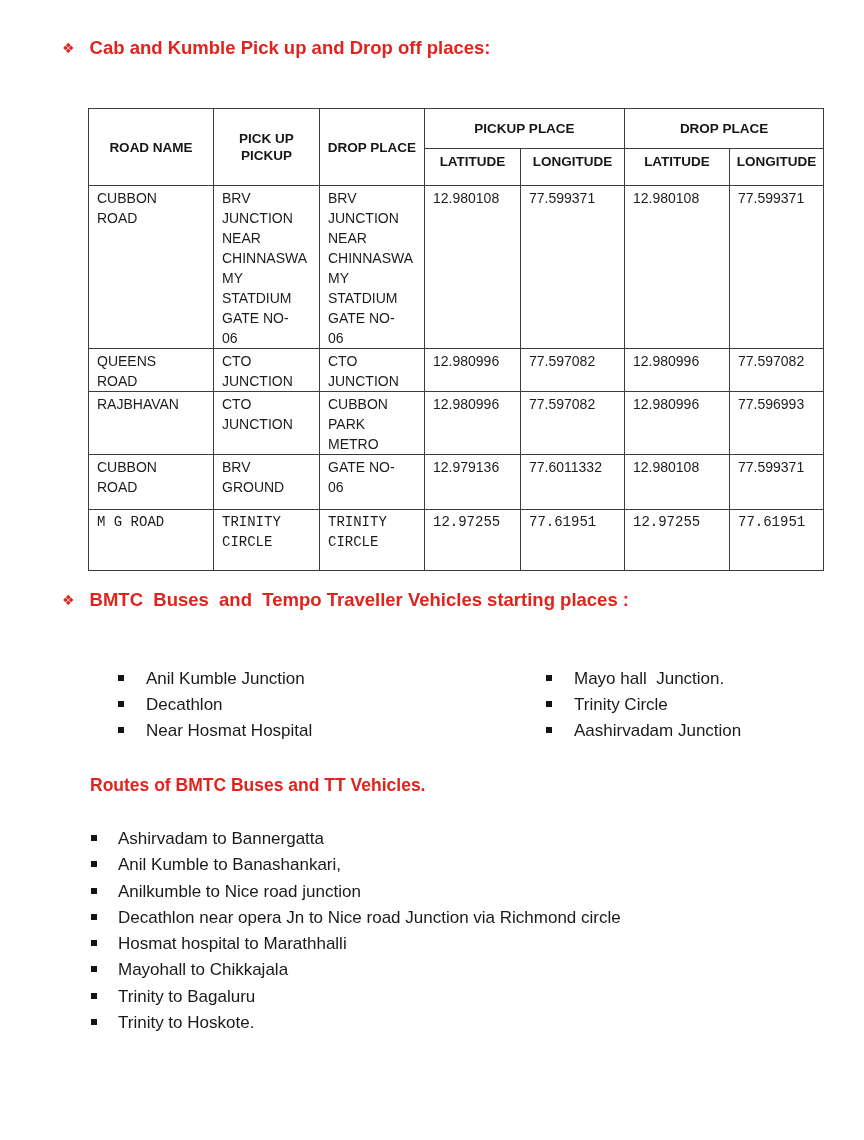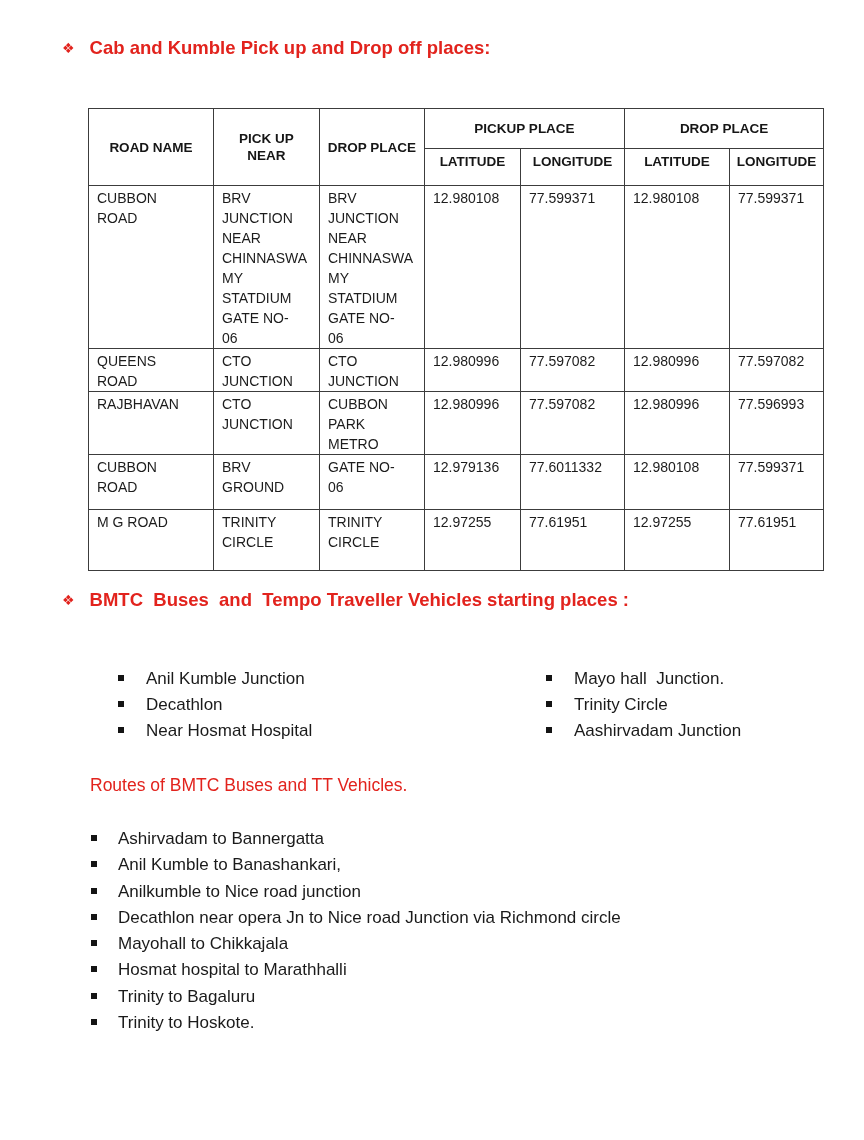--- a/index.html
+++ b/index.html
@@ -16,21 +16,21 @@
   .heading {
     position: absolute; display: flex; align-items: flex-start; gap: 15px;
     color: #e2231d; font-weight: bold; font-size: 18.5px; line-height: 22px;
   }
   .heading .marker { font-size: 14px; line-height: 22px; }
   .heading .txt { white-space: pre; }
   .h1 { left: 62px; top: 37px; }
   .h2 { left: 62px; top: 589px; }
   .h3 {
     position: absolute; left: 90px; top: 774px;
-    color: #e2231d; font-weight: normal; font-size: 17.5px; line-height: 22px;
+    color: #e2231d; font-weight: bold; font-size: 17.5px; line-height: 22px;
   }
 
   
   table.places {
     position: absolute; left: 88px; top: 108px; width: 735px;
     border-collapse: collapse; table-layout: fixed;
   }
   table.places th, table.places td { border: 1.5px solid #3c3c3c; }
   table.places th {
     font-size: 13.5px; font-weight: bold; text-align: center;
@@ -42,21 +42,21 @@
   tr.hr2 th { vertical-align: top; }
   table.places td {
     font-size: 14px; line-height: 20px; vertical-align: top;
     text-align: left; padding: 2px 18px 0 8px; color: #1c1c1c;
   }
   td.ml { white-space: pre-line; }
   tr.r1 { height: 157px; }
   tr.r2 { height: 40px; }
   tr.r3 { height: 61px; }
   tr.r4 { height: 55px; }
-  tr.r5 { height: 61px; }
+  tr.r5 { height: 61px; font-family: Liberation Mono, monospace; }
 
   
   .blist { position: absolute; }
   .bl-left  { left: 118px; top: 667px; }
   .bl-right { left: 546px; top: 667px; }
   .routes   { left: 91px;  top: 827px; text-align: right; }
   .bitem {
     display: flex; align-items: flex-start; gap: 22px;
     height: 26px; font-size: 17px; line-height: 24px; color: #1a1a1a;
   }
@@ -81,21 +81,21 @@
         <col style="width:105px">
       <col style="width:96px">
         <col style="width:104px">
         <col style="width:105px">
         <col style="width:94px">
     </colgroup>
     <tbody>
         <tr class="hr1">
       <th rowspan="2">ROAD NAME</th>
       <th rowspan="2" style="white-space:pre-line">PICK UP
-NEAR</th>
+PICKUP</th>
       <th rowspan="2">DROP PLACE</th>
       <th colspan="2">PICKUP PLACE</th>
       <th colspan="2">DROP PLACE</th>
     </tr>
     <tr class="hr2">
       <th>LATITUDE</th>
       <th>LONGITUDE</th>
       <th>LATITUDE</th>
       <th>LONGITUDE</th>
     </tr>
@@ -217,28 +217,28 @@
     <div class="bitem">
       <span class="sq"></span>
       <span class="btxt">Anilkumble to Nice road junction</span>
     </div>
     <div class="bitem">
       <span class="sq"></span>
       <span class="btxt">Decathlon near opera Jn to Nice road Junction via Richmond circle</span>
     </div>
     <div class="bitem">
       <span class="sq"></span>
+      <span class="btxt">Hosmat hospital to Marathhalli</span>
+    </div>
+    <div class="bitem">
+      <span class="sq"></span>
       <span class="btxt">Mayohall to Chikkajala</span>
     </div>
     <div class="bitem">
       <span class="sq"></span>
-      <span class="btxt">Hosmat hospital to Marathhalli</span>
-    </div>
-    <div class="bitem">
-      <span class="sq"></span>
       <span class="btxt">Trinity to Bagaluru</span>
     </div>
     <div class="bitem">
       <span class="sq"></span>
       <span class="btxt">Trinity to Hoskote.</span>
     </div>
   </div>
 
 </div>
 

